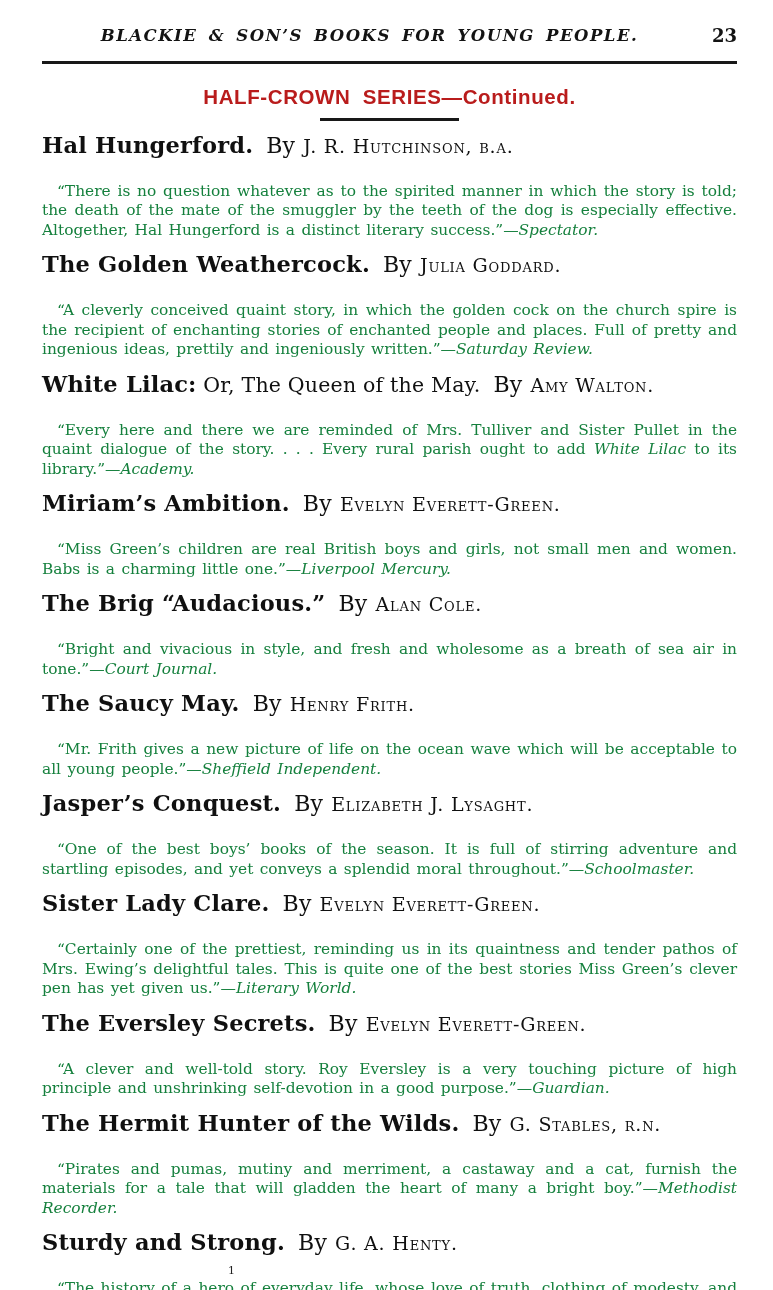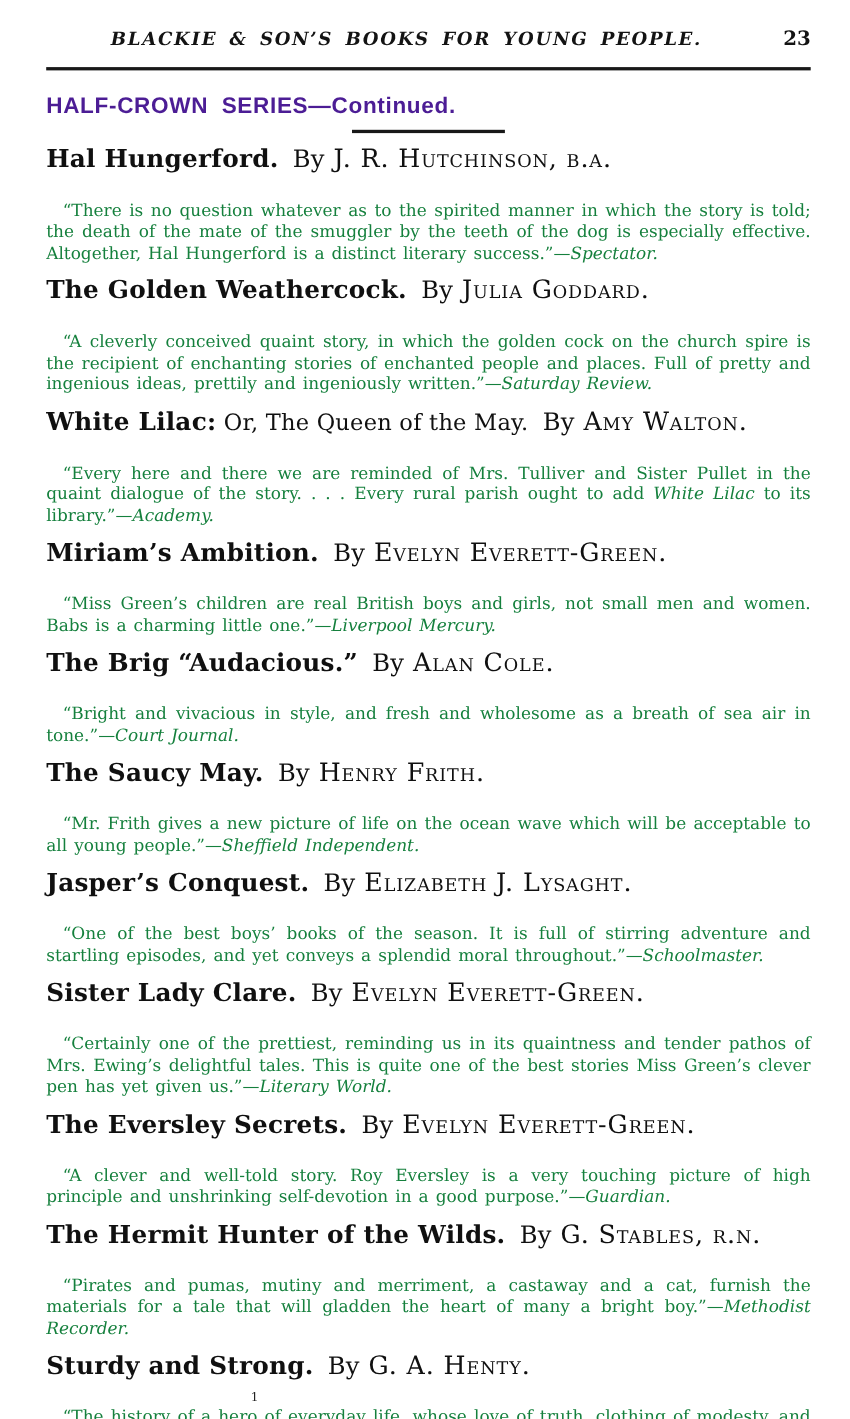--- a/index.html
+++ b/index.html
@@ -29,46 +29,46 @@
     right:0; top:-1px;
     font-style:normal;
     font-weight:bold;
     font-size:18px;
     letter-spacing:0;
     text-align:center;
   }
   .rule-full { height:3px; background:#181818; margin-top:16px; }
   
   .series-heading {
-    text-align:left;
+    text-align:center;
     margin-top:21px;
     font-family:"Liberation Sans", sans-serif;
     font-weight:bold;
     font-size:20.5px;
     letter-spacing:0.6px;
     word-spacing:6px;
-    color:#4c1d95;
+    color:#b91c1c;
   }
   .rule-short { width:139px; height:2.5px; background:#181818; margin:9px auto 0 auto; }
   
   .entry { margin-top:9px; }
   .entry-title {
     margin:0;
     font-size:22.5px;
     font-weight:bold;
     line-height:30px;
     letter-spacing:0.2px;
     color:#101010;
   }
   .t-sub { font-weight:normal; font-size:20.5px; }
   .t-by { font-weight:normal; font-size:22px; margin-left:13px; letter-spacing:0.2px; }
   .t-author {
     font-weight:normal;
     font-variant:small-caps;
-    font-size:23px;
+    font-size:19px;
     letter-spacing:0.8px;
   }
   .author2 { margin-left:42px; line-height:24px; }
   .quote {
     margin:21px 0 0 0;
     font-size:15.4px;
     line-height:19.5px;
     text-align:justify;
     text-indent:15px;
     word-spacing:1.5px;

